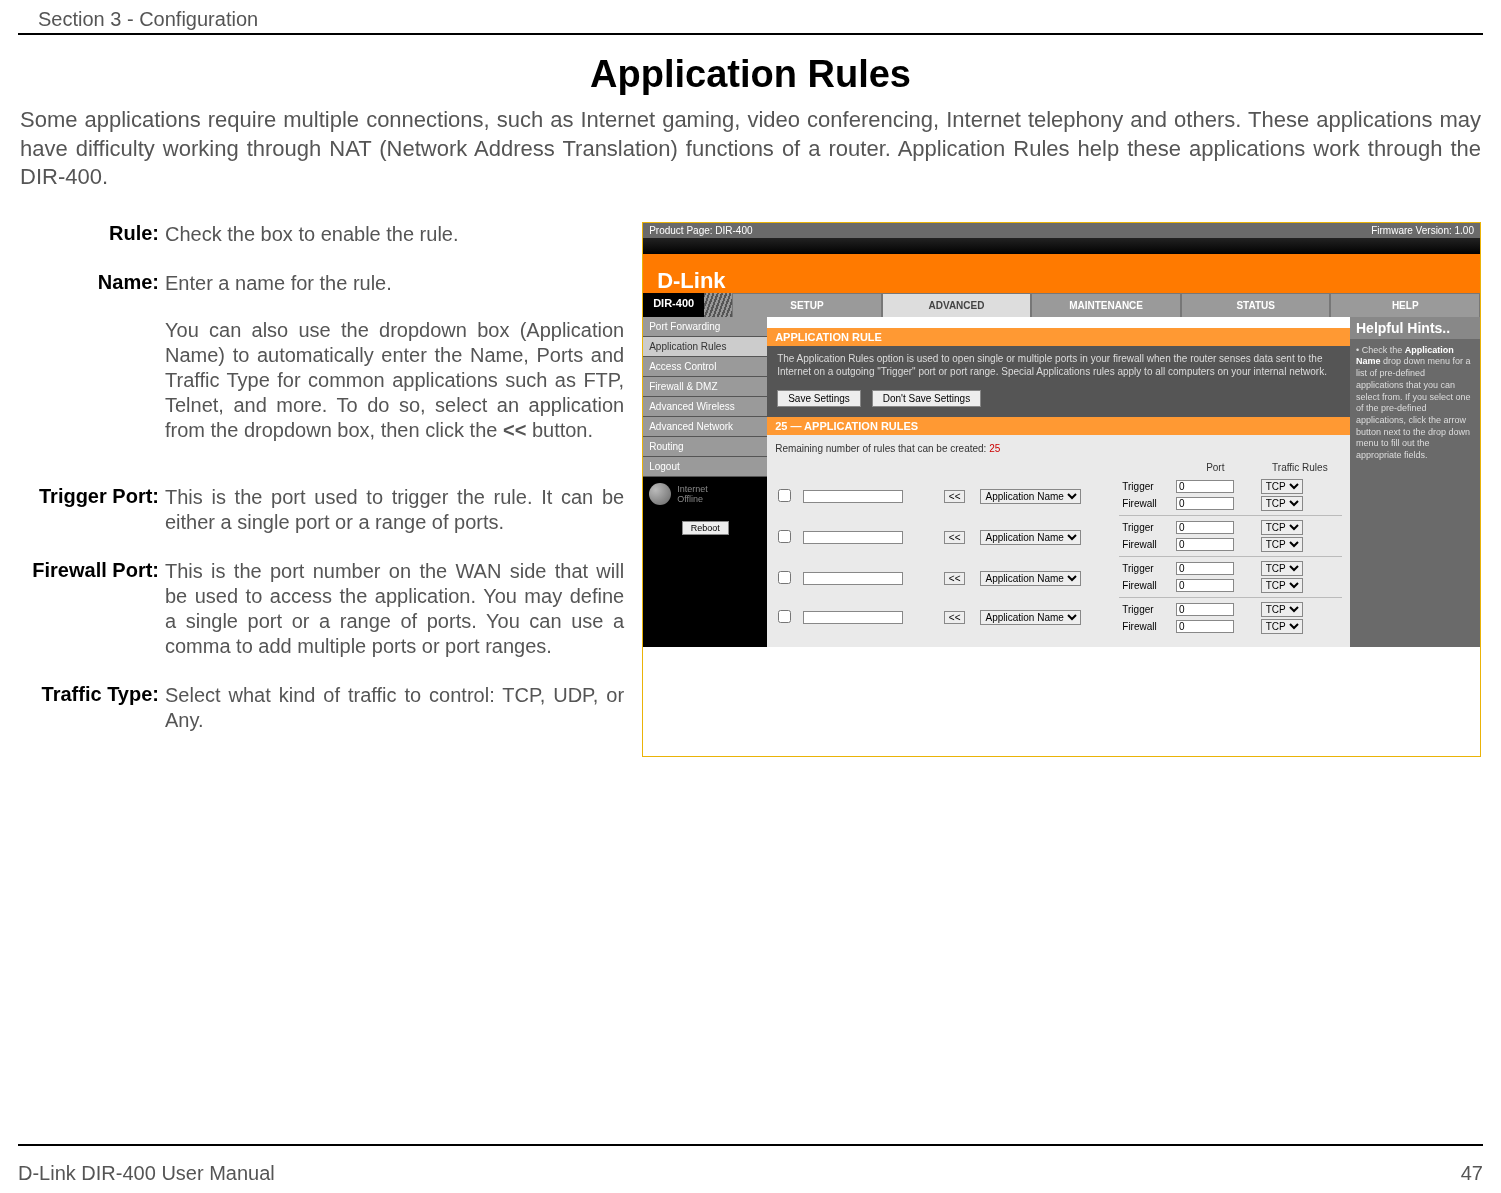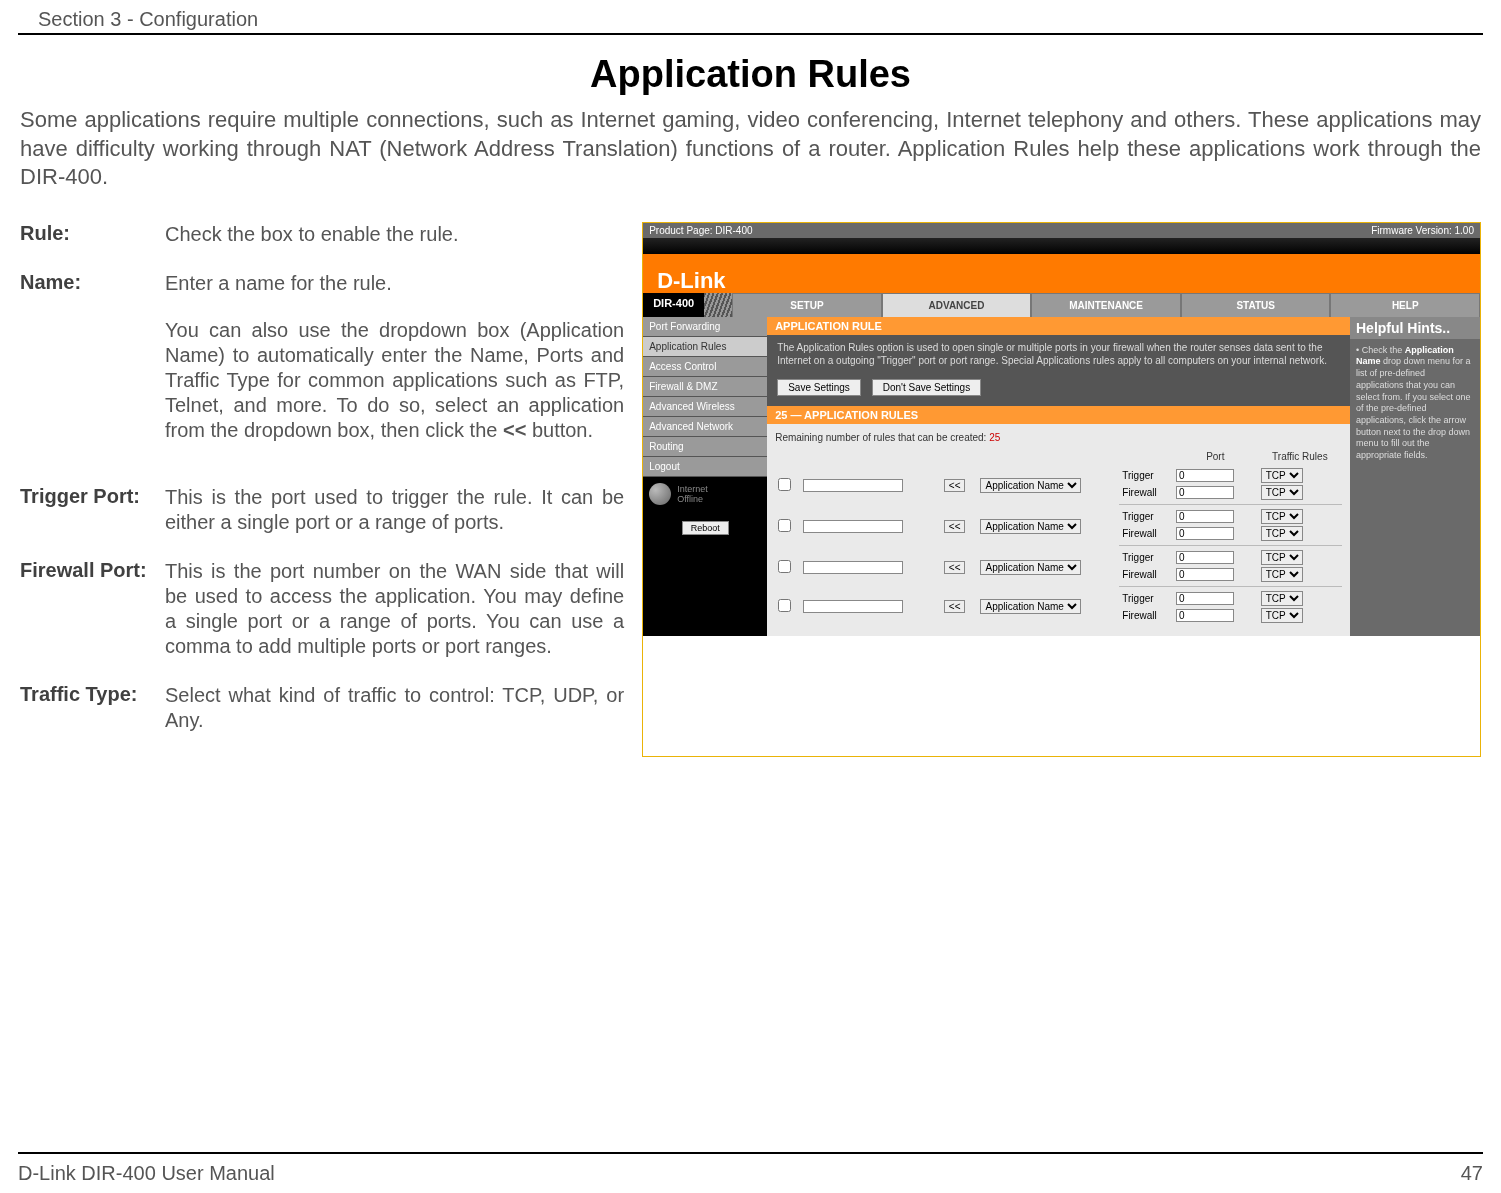--- a/index.html
+++ b/index.html
@@ -38,21 +38,22 @@
     padding: 30px 20px 0 20px;
     gap: 18px;
   }
   .definitions {
     width: 605px;
     font-size: 20px;
   }
   .def-row { display: flex; margin-bottom: 24px; }
   .def-label {
     width: 145px;
-    color: #404040;
+    text-align: right;
+    color: #000000;
     font-weight: bold;
     padding-right: 6px;
     flex-shrink: 0;
   }
   .def-text {
     color: #555;
     text-align: justify;
     line-height: 1.25;
   }
   .def-text p { margin-bottom: 22px; }
@@ -121,21 +122,21 @@
   .globe {
     width: 22px; height: 22px; border-radius: 50%;
     background: radial-gradient(circle at 30% 30%, #bbb, #666);
     flex-shrink: 0;
   }
   .reboot-btn {
     margin: 10px auto; display: block;
     background: #eee; border: 1px solid #888; font-size: 9px;
     padding: 1px 8px;
   }
-  .main-panel { flex: 1; background: #555555; padding: 0; }
+  .main-panel { flex: 1; background: #555555; padding: 0; margin-top: 11px; }
   .panel-section { margin: 0; }
   .panel-header {
     background: #ff9933; color: #fff; font-weight: bold;
     padding: 3px 8px; font-size: 11px;
   }
   .panel-body {
     background: #555555; color: #dcdcdc;
     padding: 6px 10px; font-size: 10px; line-height: 1.3;
   }
   .panel-buttons { background: #555555; padding: 6px 10px 10px 10px; }
@@ -176,21 +177,21 @@
     font-size: 9px; padding: 0;
   }
   .hints-header {
     background: #888; color: #fff; font-size: 14px; font-weight: bold;
     padding: 3px 6px;
   }
   .hints-body { padding: 6px; line-height: 1.3; }
   .hints-body b { color: #fff; }
   .footer {
     position: absolute; bottom: 8px; left: 18px; right: 18px;
-    border-top: 2px solid #000; padding-top: 8px;
+    border-top: 2px solid #000; padding-top: 16px;
     display: flex; justify-content: space-between;
     font-size: 20px; color: #555;
   }
 </style>
 </head>
 <body>
 
 <div class="header-section">Section 3 - Configuration</div>
 
 <h1 class="page-title">Application Rules</h1>

